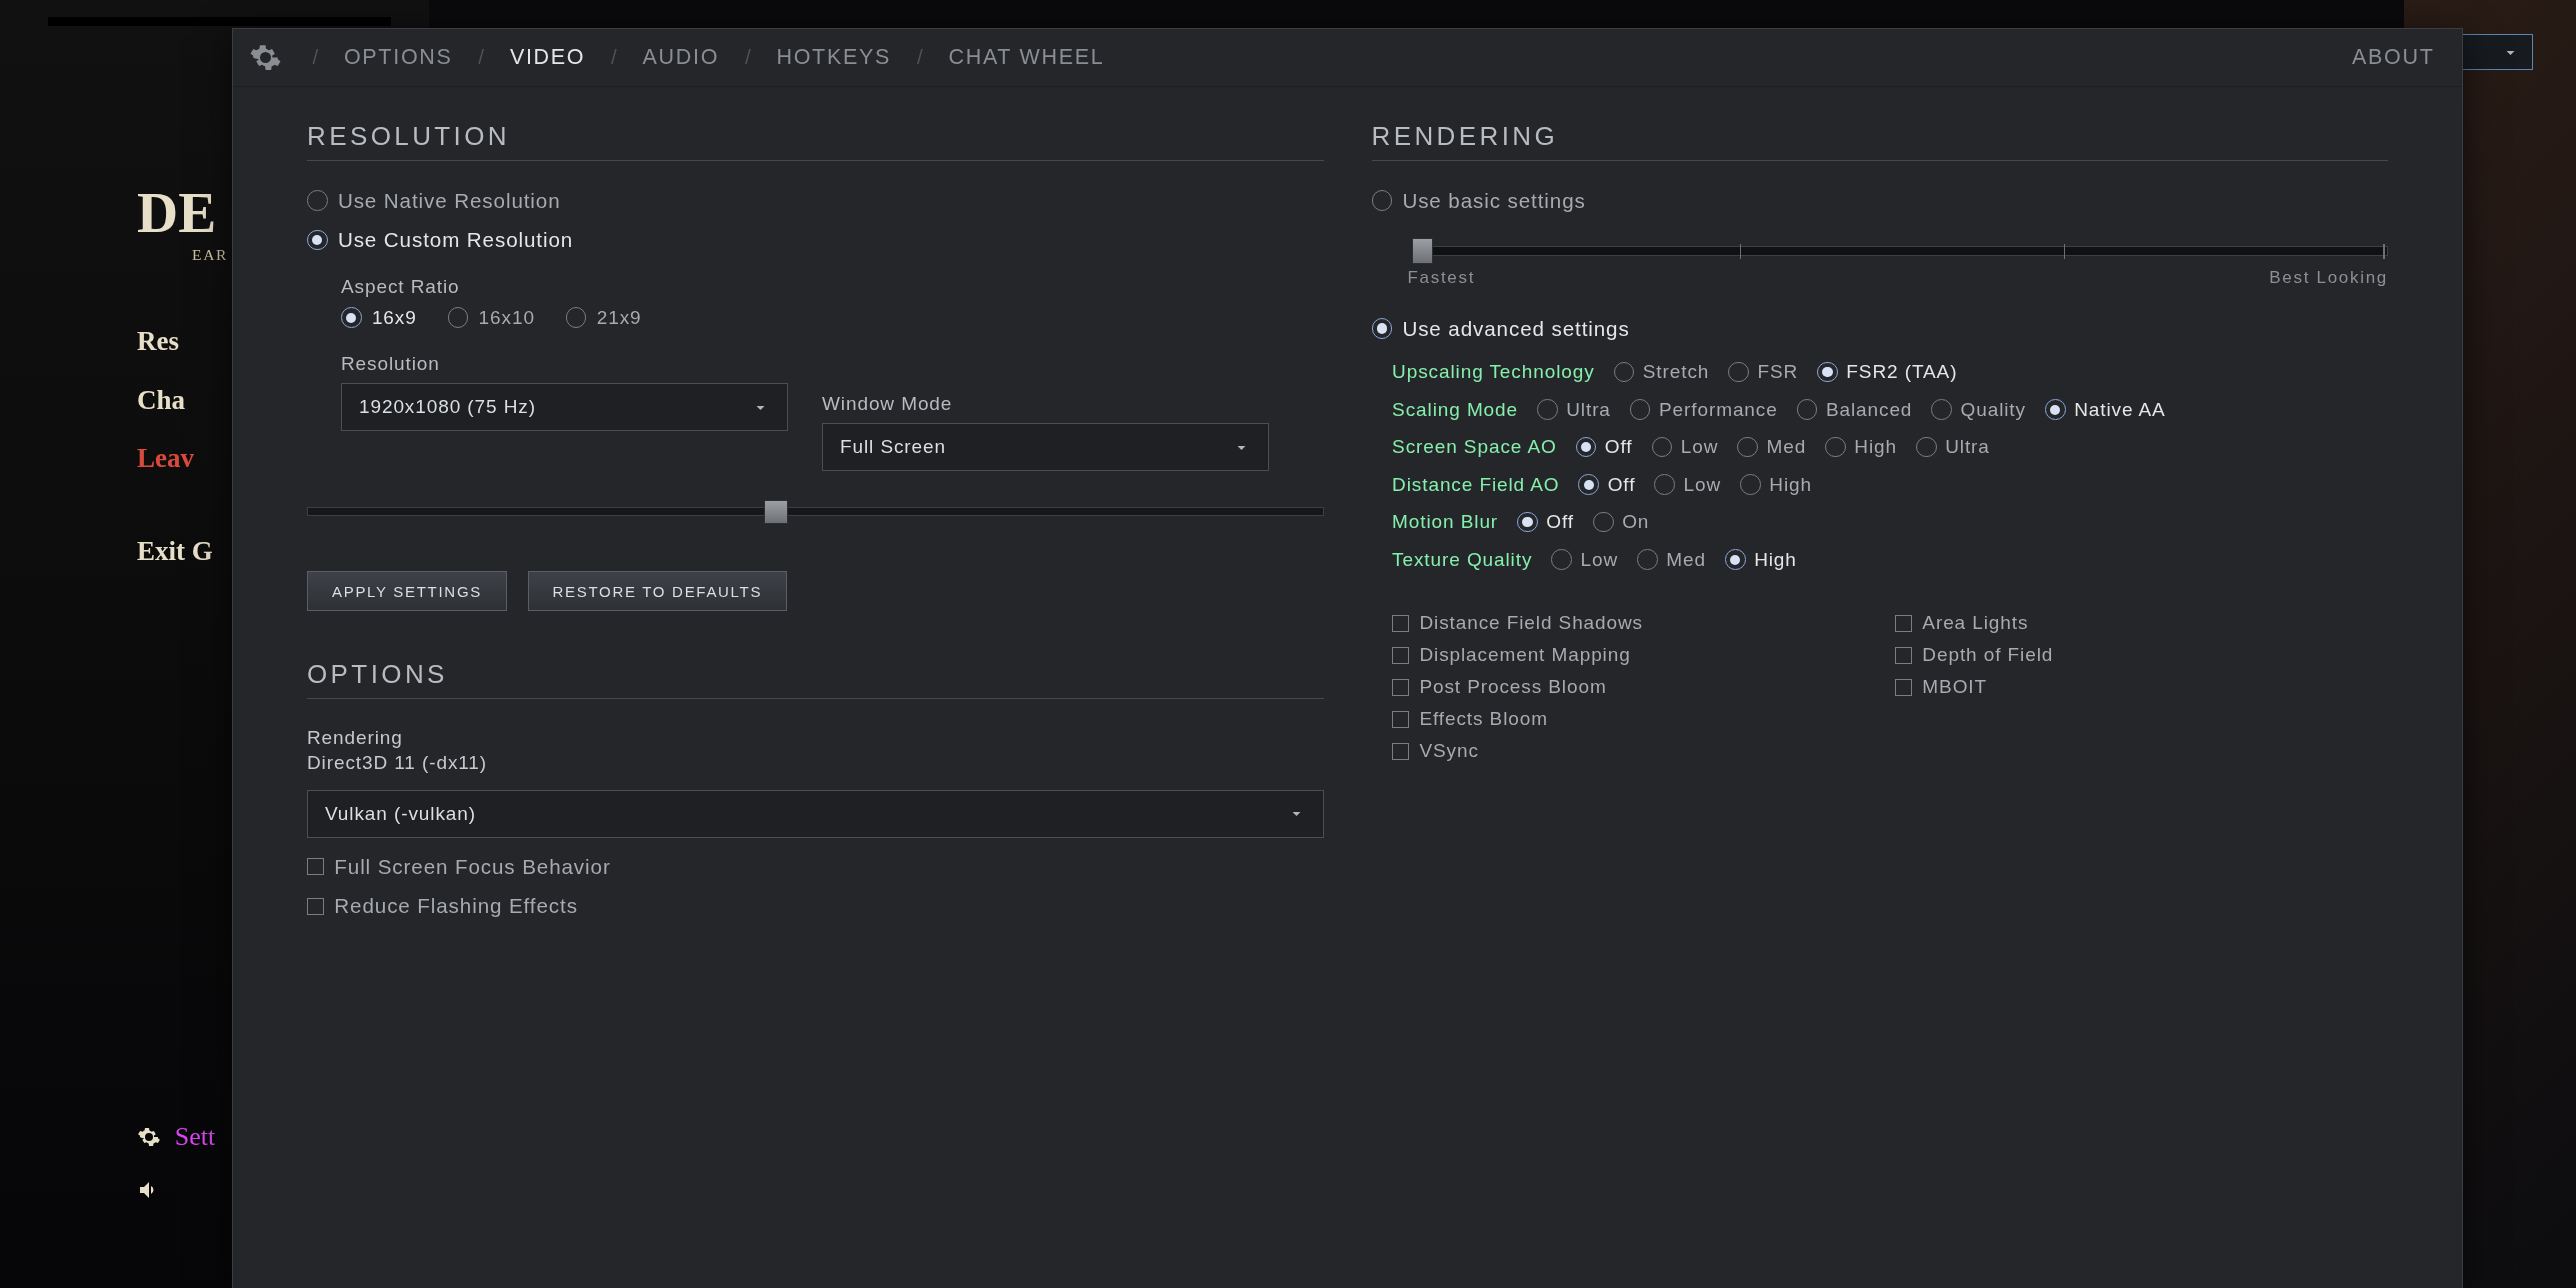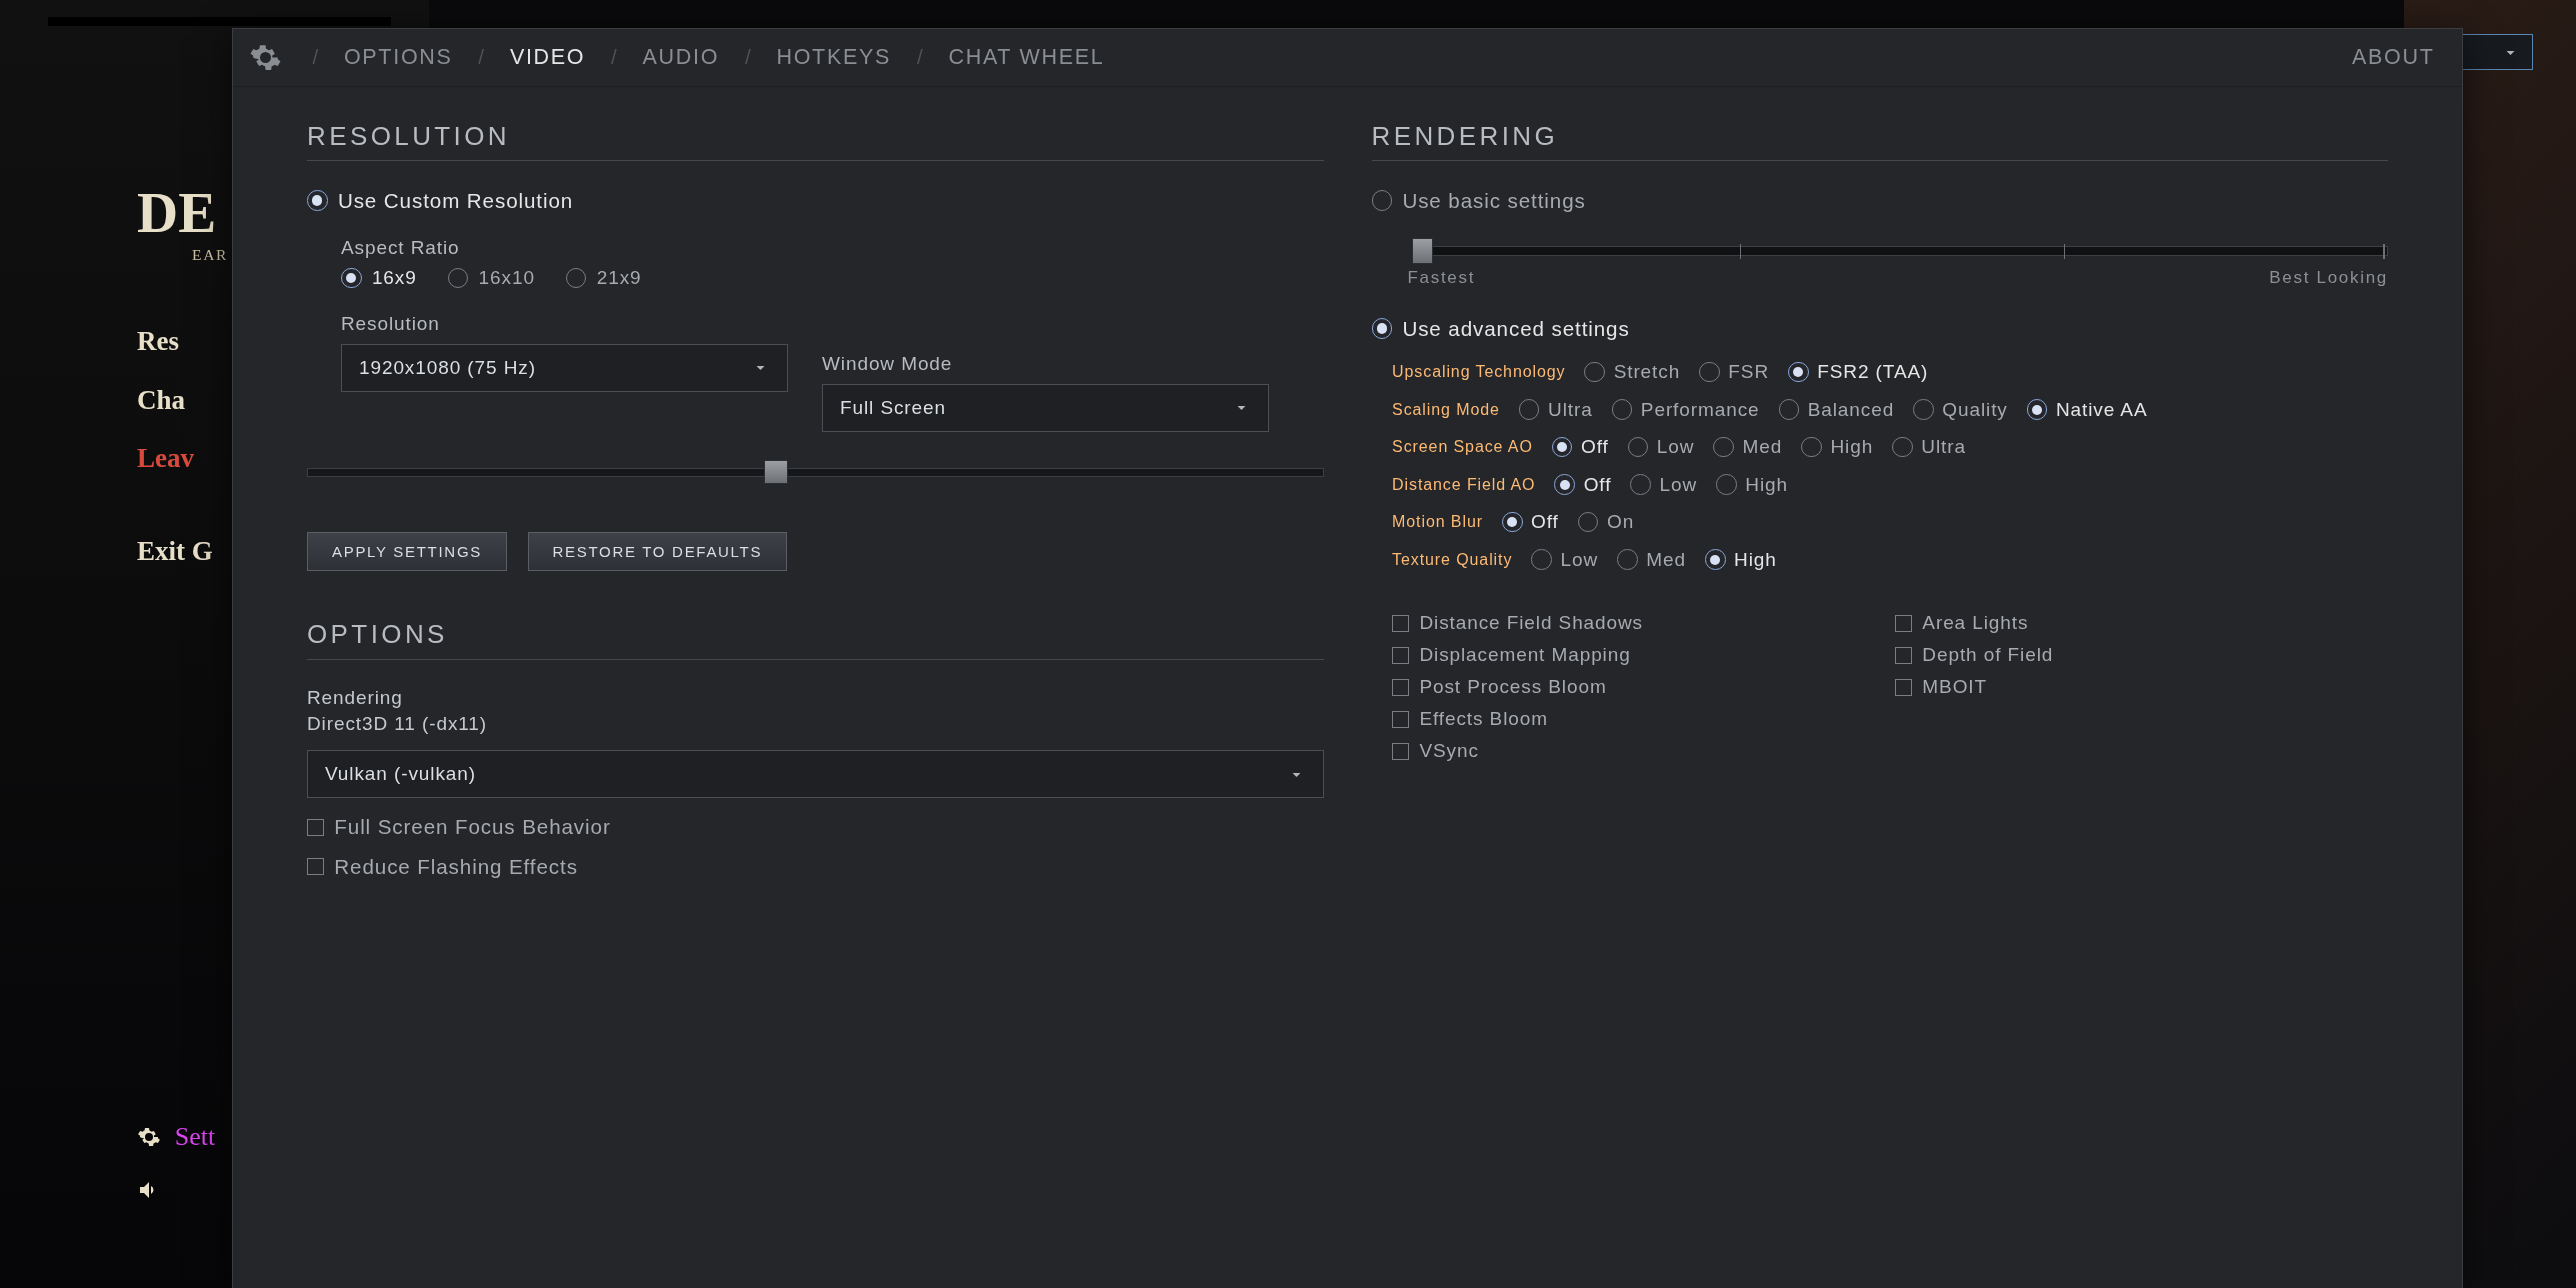--- a/index.html
+++ b/index.html
@@ -249,21 +249,21 @@
     font-size: 17px; letter-spacing: 1.7px; color: #8c8f93;
   }
 
   .opt-line {
     display: flex; align-items: center; flex-wrap: wrap;
     gap: 19px;
     margin-bottom: 15.5px;
     padding-left: 20.6px;
   }
   .opt-line .lead {
-    font-size: 16px; color: #fdba74; letter-spacing: 0.9px;
+    font-size: 19px; color: #86efac; letter-spacing: 0.9px;
     min-width: 0;
   }
   .opt-line .radio-row { margin-bottom: 0; font-size: 19px; gap: 8.6px; }
 
   .check-grid {
     display: grid;
     grid-template-columns: 1fr 1fr;
     column-gap: 34px;
     row-gap: 12px;
     padding-left: 20.6px;
@@ -327,20 +327,24 @@
     <span class="sep">/</span>
     <span class="tab">CHAT WHEEL</span>
     <span class="tab right">ABOUT</span>
   </div>
 
   <div class="body">
 
     <div class="col">
       <div class="section-head">RESOLUTION</div>
 
+      <div class="radio-row">
+        <span class="radio"></span>
+        <span>Use Native Resolution</span>
+      </div>
       <div class="radio-row selected" style="margin-bottom:24px;">
         <span class="radio on"></span>
         <span>Use Custom Resolution</span>
       </div>
 
       <div class="indent">
         <div class="field-label">Aspect Ratio</div>
         <div class="aspect-row">
           <div class="radio-row selected">
             <span class="radio on"></span>

